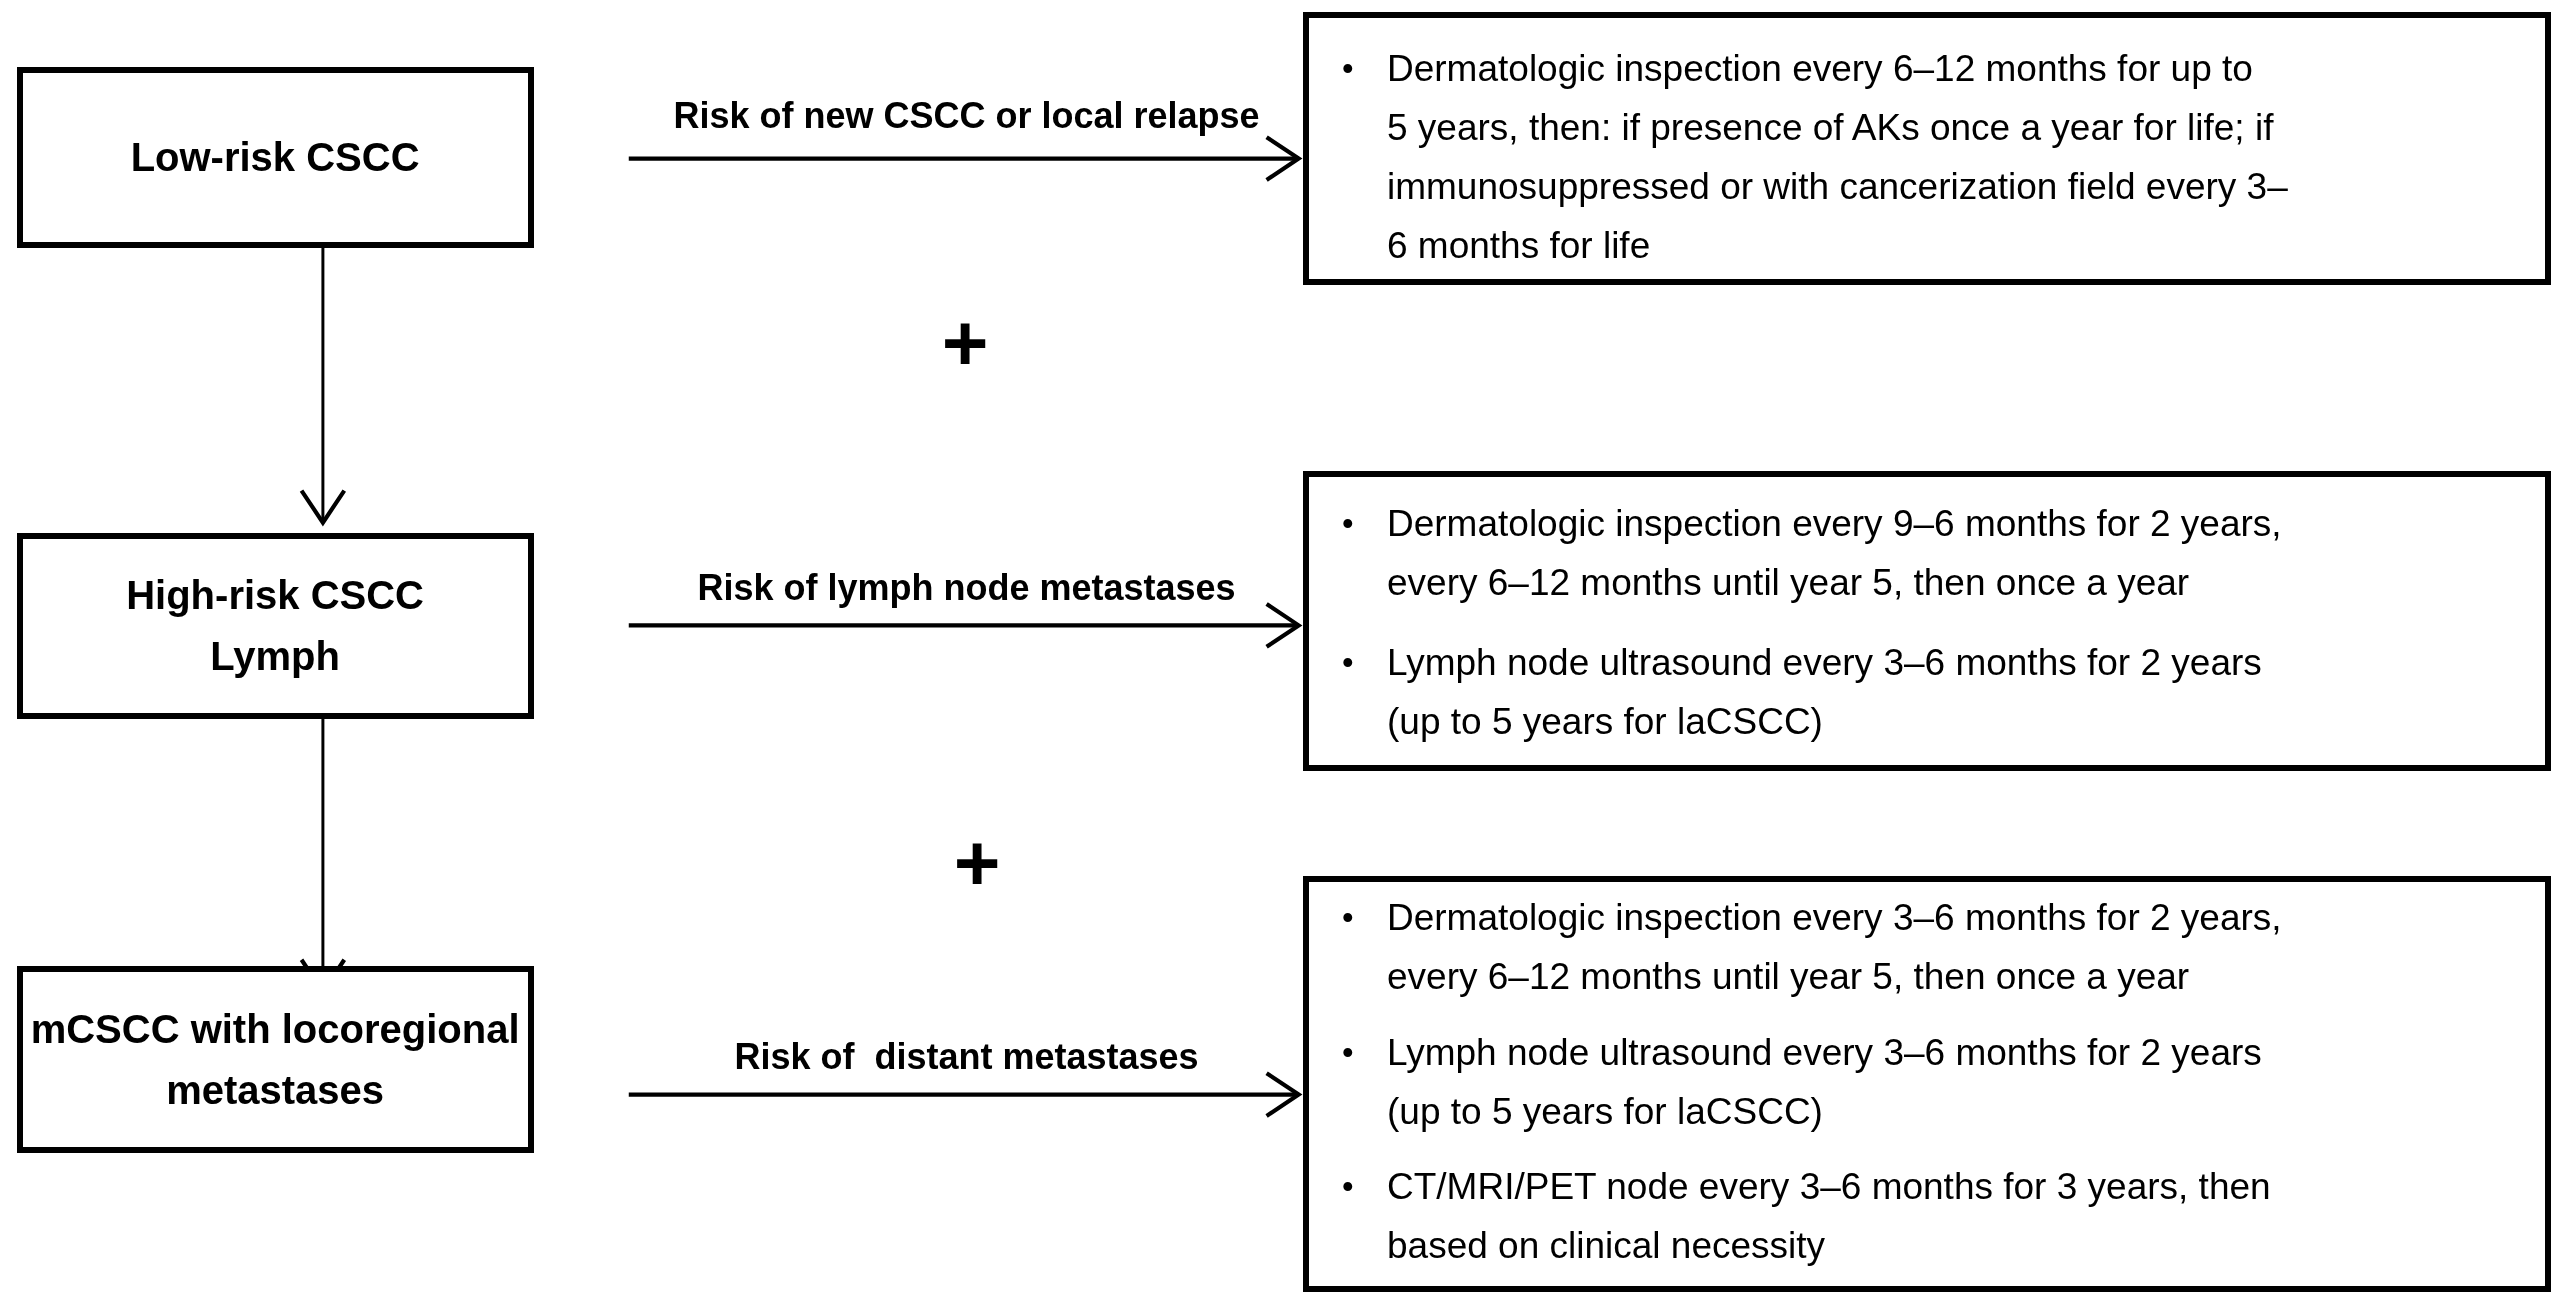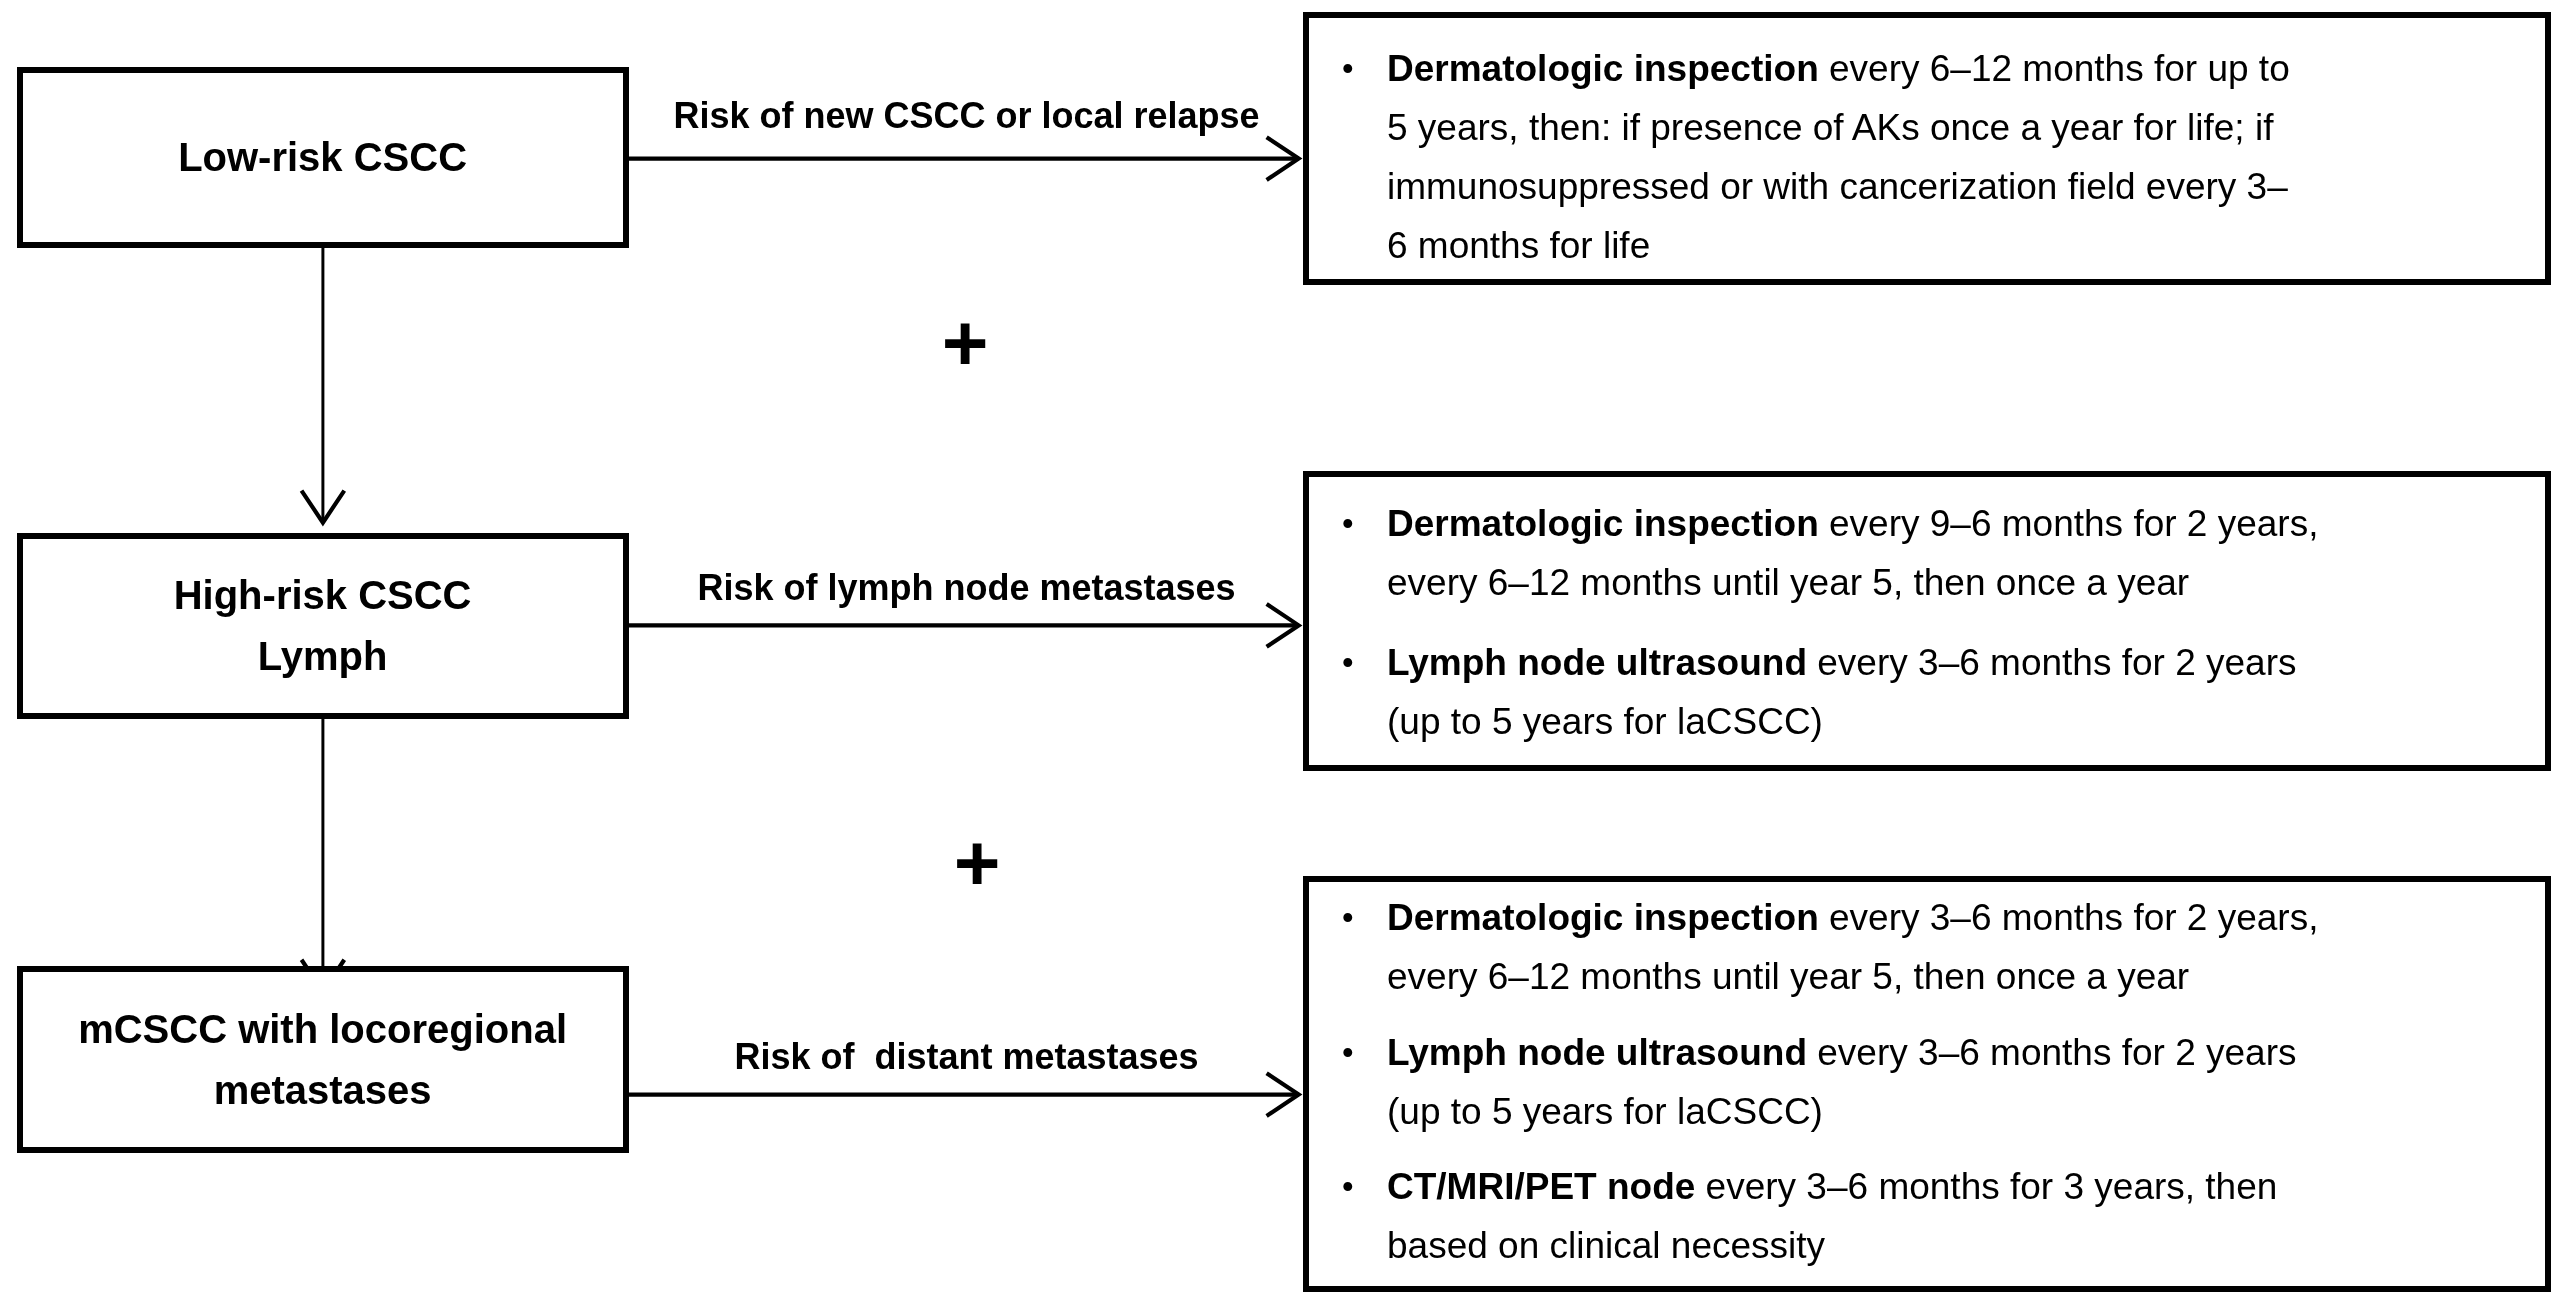--- a/index.html
+++ b/index.html
@@ -2,21 +2,21 @@
 <html style="font-size:9.5px"><head>
 <meta charset="utf-8">
 <style>
   html,body{margin:0;padding:0;background:#ffffff;}
   .canvas{
     position:relative;width:2576px;height:1306px;background:#ffffff;
     color:#000;font-family:"Liberation Sans",sans-serif;overflow:hidden;
   }
   
   .stage-box{
-    position:absolute;left:16.6px;width:612px;box-sizing:border-box;
+    position:absolute;left:16.6px;width:517px;box-sizing:border-box;
     border:6.5px solid #000;background:#fff;
     display:flex;align-items:center;justify-content:center;
     text-align:center;font-weight:bold;font-size:40px;line-height:61px;
     white-space:pre-line;
   }
   #stage1{top:67px;height:181px}
   #stage2{top:533px;height:186px}
   #stage3{top:966px;height:187px}
   
   .arrow-label{
@@ -41,21 +41,21 @@
   }
   #rec1{top:12px;height:273px;padding:21.4px 24px 0 33px}
   #rec2{top:471px;height:300px;padding:16.6px 24px 0 33px}
   #rec3{top:876px;height:416px;padding:6px 18px 0 33px}
   ul.recs{list-style:none;margin:0;padding:0}
   li.rec{display:flex;align-items:flex-start}
   #rec2 li.rec + li.rec{margin-top:21.4px}
   #rec3 li.rec + li.rec{margin-top:16.6px}
   .bullet{flex:0 0 45px;width:45px;font-size:33px}
   .rec-text{white-space:pre-line}
-  .rec-text b{font-weight:bold}
+  .rec-text b{font-weight:normal}
   
   svg.connectors{position:absolute;left:0;top:0;width:2576px;height:1306px;pointer-events:none}
 </style>
 </head>
 <body>
 
 <div class="canvas">
 
   <svg class="connectors" viewBox="0 0 4336 2199" xmlns="http://www.w3.org/2000/svg">
     <defs>

